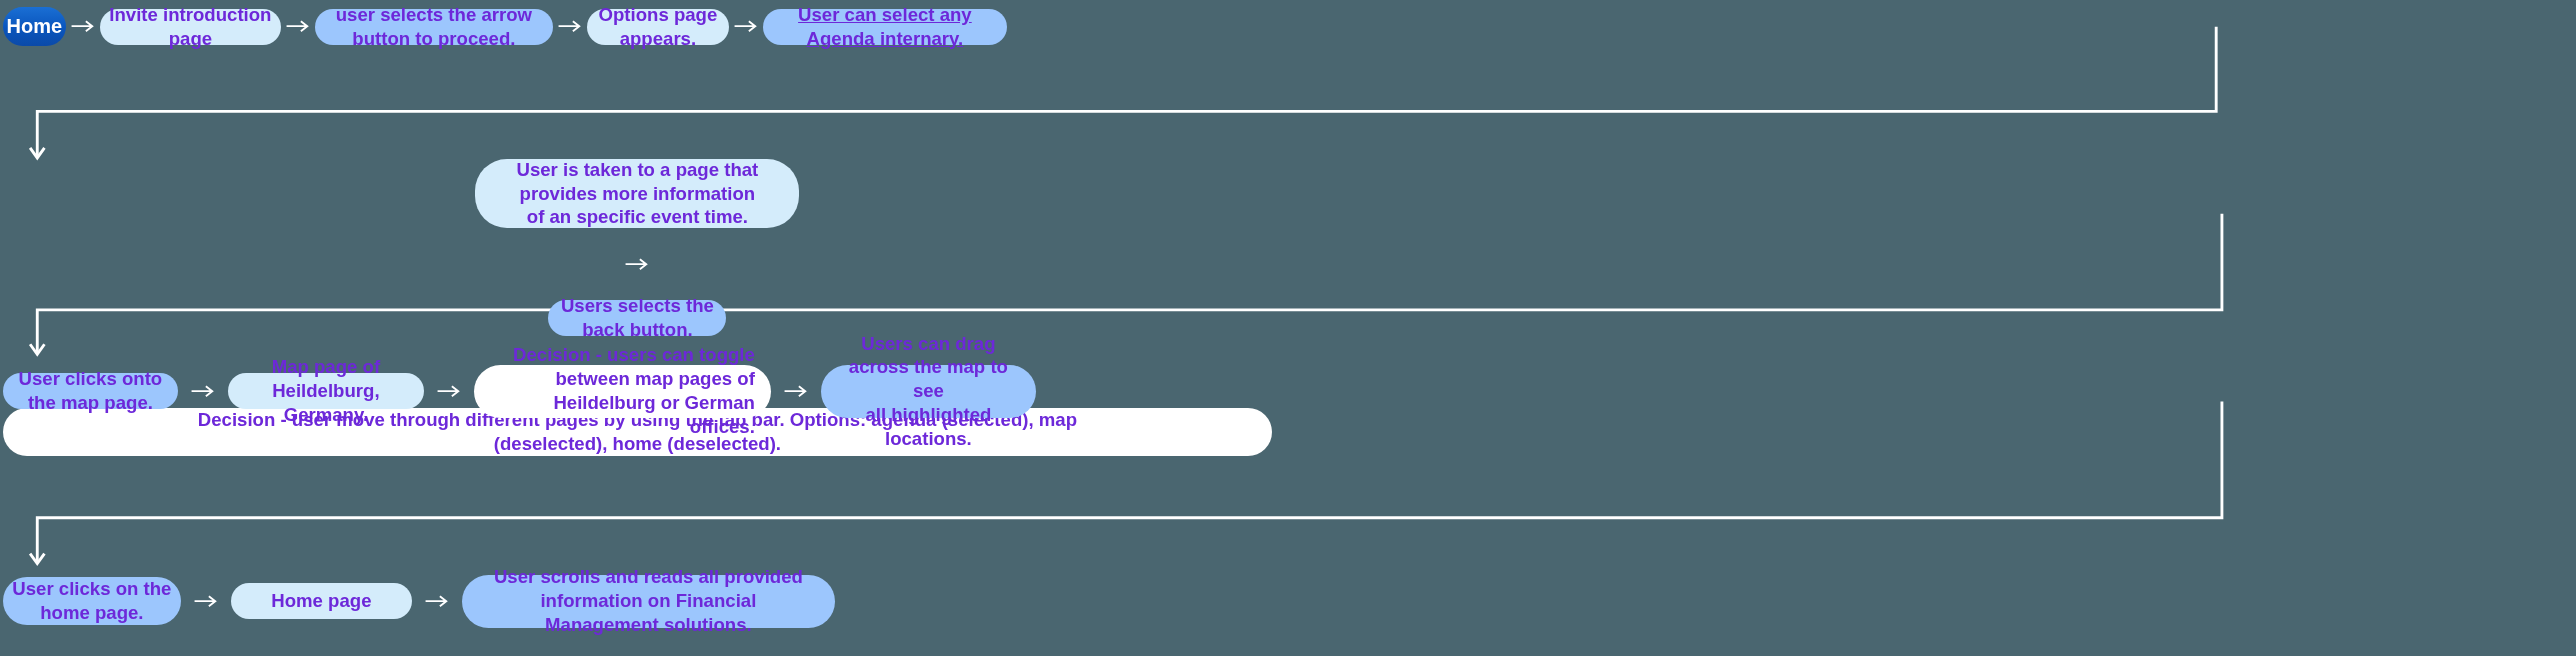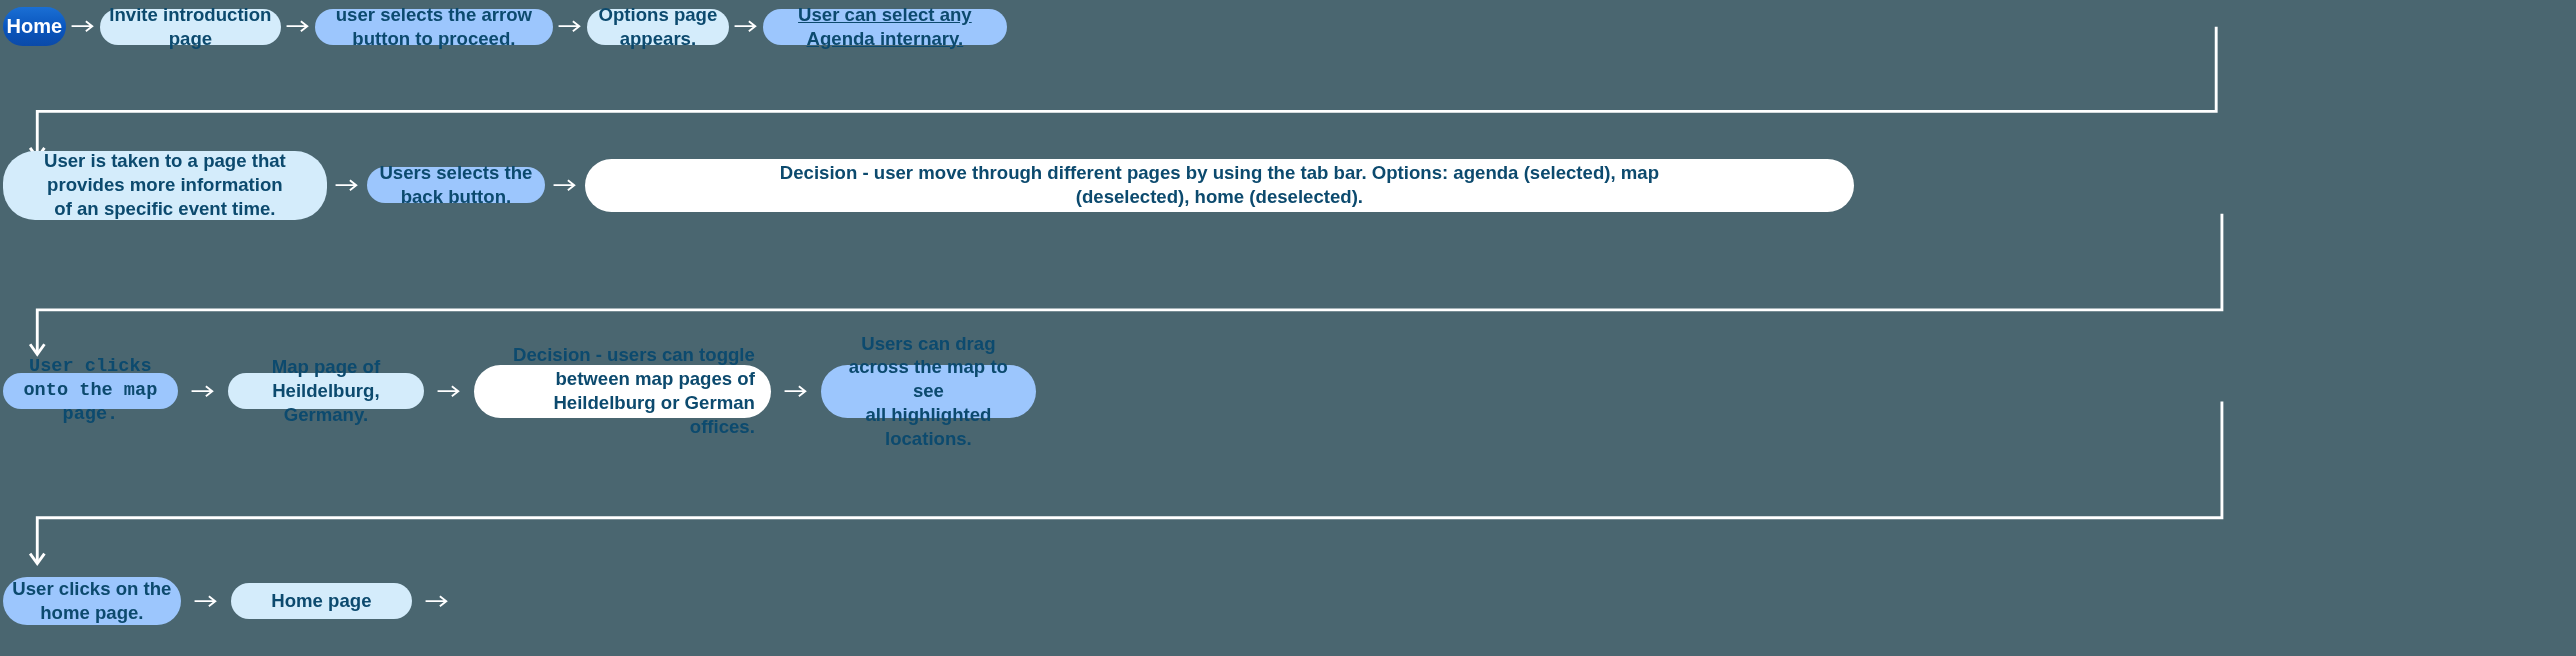--- a/index.html
+++ b/index.html
@@ -36,21 +36,21 @@
     z-index: 2;
   }
   
   .node {
     box-sizing: border-box;
     display: flex;
     align-items: center;
     justify-content: center;
     text-align: center;
     border-radius: 32px;
-    color: #0c4a6e;
+    color: #6d28d9;
     font-size: 18.6px;
     font-weight: 700;
     line-height: 1.28;
     padding: 11.5px 18.6px;
     white-space: pre-line;
   }
   .node.light  { background: #d4ecfb; }
   .node.medium { background: #9cc6fd; }
   .node.white  { background: #ffffff; }
   .node.start  {
@@ -108,40 +108,40 @@
     </div>
     <div class="node light" style="width:142px; height:36px; padding:0;">Options page appears.</div>
     <div class="arrow" style="width:34px;height:53px;">
       <svg width="26" height="14.3" viewBox="0 0 36 20">
           <path d="M2 10 H30 M22 3 L31 10 L22 17" stroke="#ffffff" stroke-width="2.6" fill="none"></path>
         </svg>
     </div>
     <div class="node medium" style="width:244px; height:36px; padding:0;text-decoration:underline;">User can select any Agenda internary.</div>
   </div>
 
-  <div class="row" style="left:2.9px; top:149px; height:72px;">
+  <div class="row" style="left:2.9px; top:159px; height:72px;flex-direction:column;">
     <div class="node light" style="width:324px; height:69px; padding:0 17px;">User is taken to a page that provides more information
 of an specific event time.</div>
     <div class="arrow" style="width:40px;height:72px;">
       <svg width="26" height="14.3" viewBox="0 0 36 20">
           <path d="M2 10 H30 M22 3 L31 10 L22 17" stroke="#ffffff" stroke-width="2.6" fill="none"></path>
         </svg>
     </div>
     <div class="node medium" style="width:178px; height:36px; padding:0;">Users selects the back button.</div>
     <div class="arrow" style="width:40px;height:72px;">
       <svg width="26" height="14.3" viewBox="0 0 36 20">
           <path d="M2 10 H30 M22 3 L31 10 L22 17" stroke="#ffffff" stroke-width="2.6" fill="none"></path>
         </svg>
     </div>
     <div class="node white" style="width:1269px; height:53px; padding:0 18.6px;">Decision - user move through different pages by using the tab bar. Options: agenda (selected), map
 (deselected), home (deselected).</div>
   </div>
 
   <div class="row" style="left:2.9px; top:355px; height:72px;">
-    <div class="node medium" style="width:175px; height:36px; padding:0;font-family:Liberation Mono, monospace;">User clicks onto the map page.</div>
+    <div class="node medium" style="width:175px; height:36px; padding:0;">User clicks onto the map page.</div>
     <div class="arrow" style="width:50px;height:72px;">
       <svg width="26" height="14.3" viewBox="0 0 36 20">
           <path d="M2 10 H30 M22 3 L31 10 L22 17" stroke="#ffffff" stroke-width="2.6" fill="none"></path>
         </svg>
     </div>
     <div class="node light" style="width:196px; height:36px; padding:0;">Map page of Heildelburg, Germany.</div>
     <div class="arrow" style="width:50px;height:72px;">
       <svg width="26" height="14.3" viewBox="0 0 36 20">
           <path d="M2 10 H30 M22 3 L31 10 L22 17" stroke="#ffffff" stroke-width="2.6" fill="none"></path>
         </svg>
@@ -163,16 +163,18 @@
       <svg width="26" height="14.3" viewBox="0 0 36 20">
           <path d="M2 10 H30 M22 3 L31 10 L22 17" stroke="#ffffff" stroke-width="2.6" fill="none"></path>
         </svg>
     </div>
     <div class="node light" style="width:181px; height:36px; padding:0;">Home page</div>
     <div class="arrow" style="width:50px;height:72px;">
       <svg width="26" height="14.3" viewBox="0 0 36 20">
           <path d="M2 10 H30 M22 3 L31 10 L22 17" stroke="#ffffff" stroke-width="2.6" fill="none"></path>
         </svg>
     </div>
+    <div class="node medium" style="width:373px; height:53px; padding:0 16px;">User scrolls and reads all provided information on Financial
+Management solutions.</div>
   </div>
 
 </div>
 
 
 </body></html>

